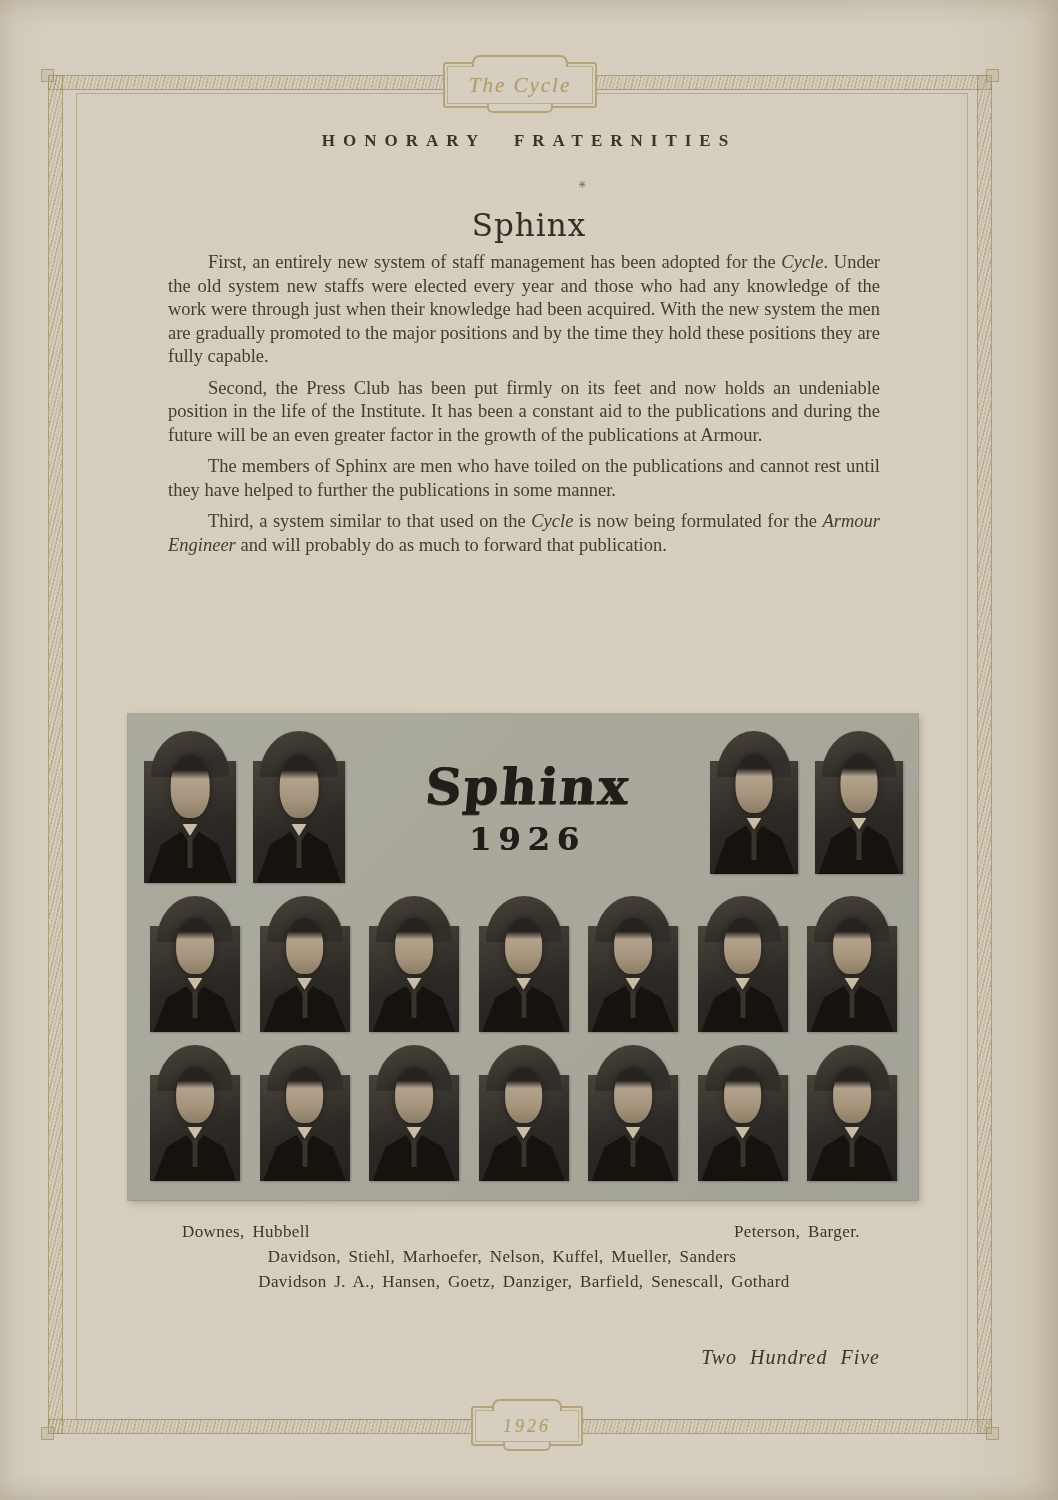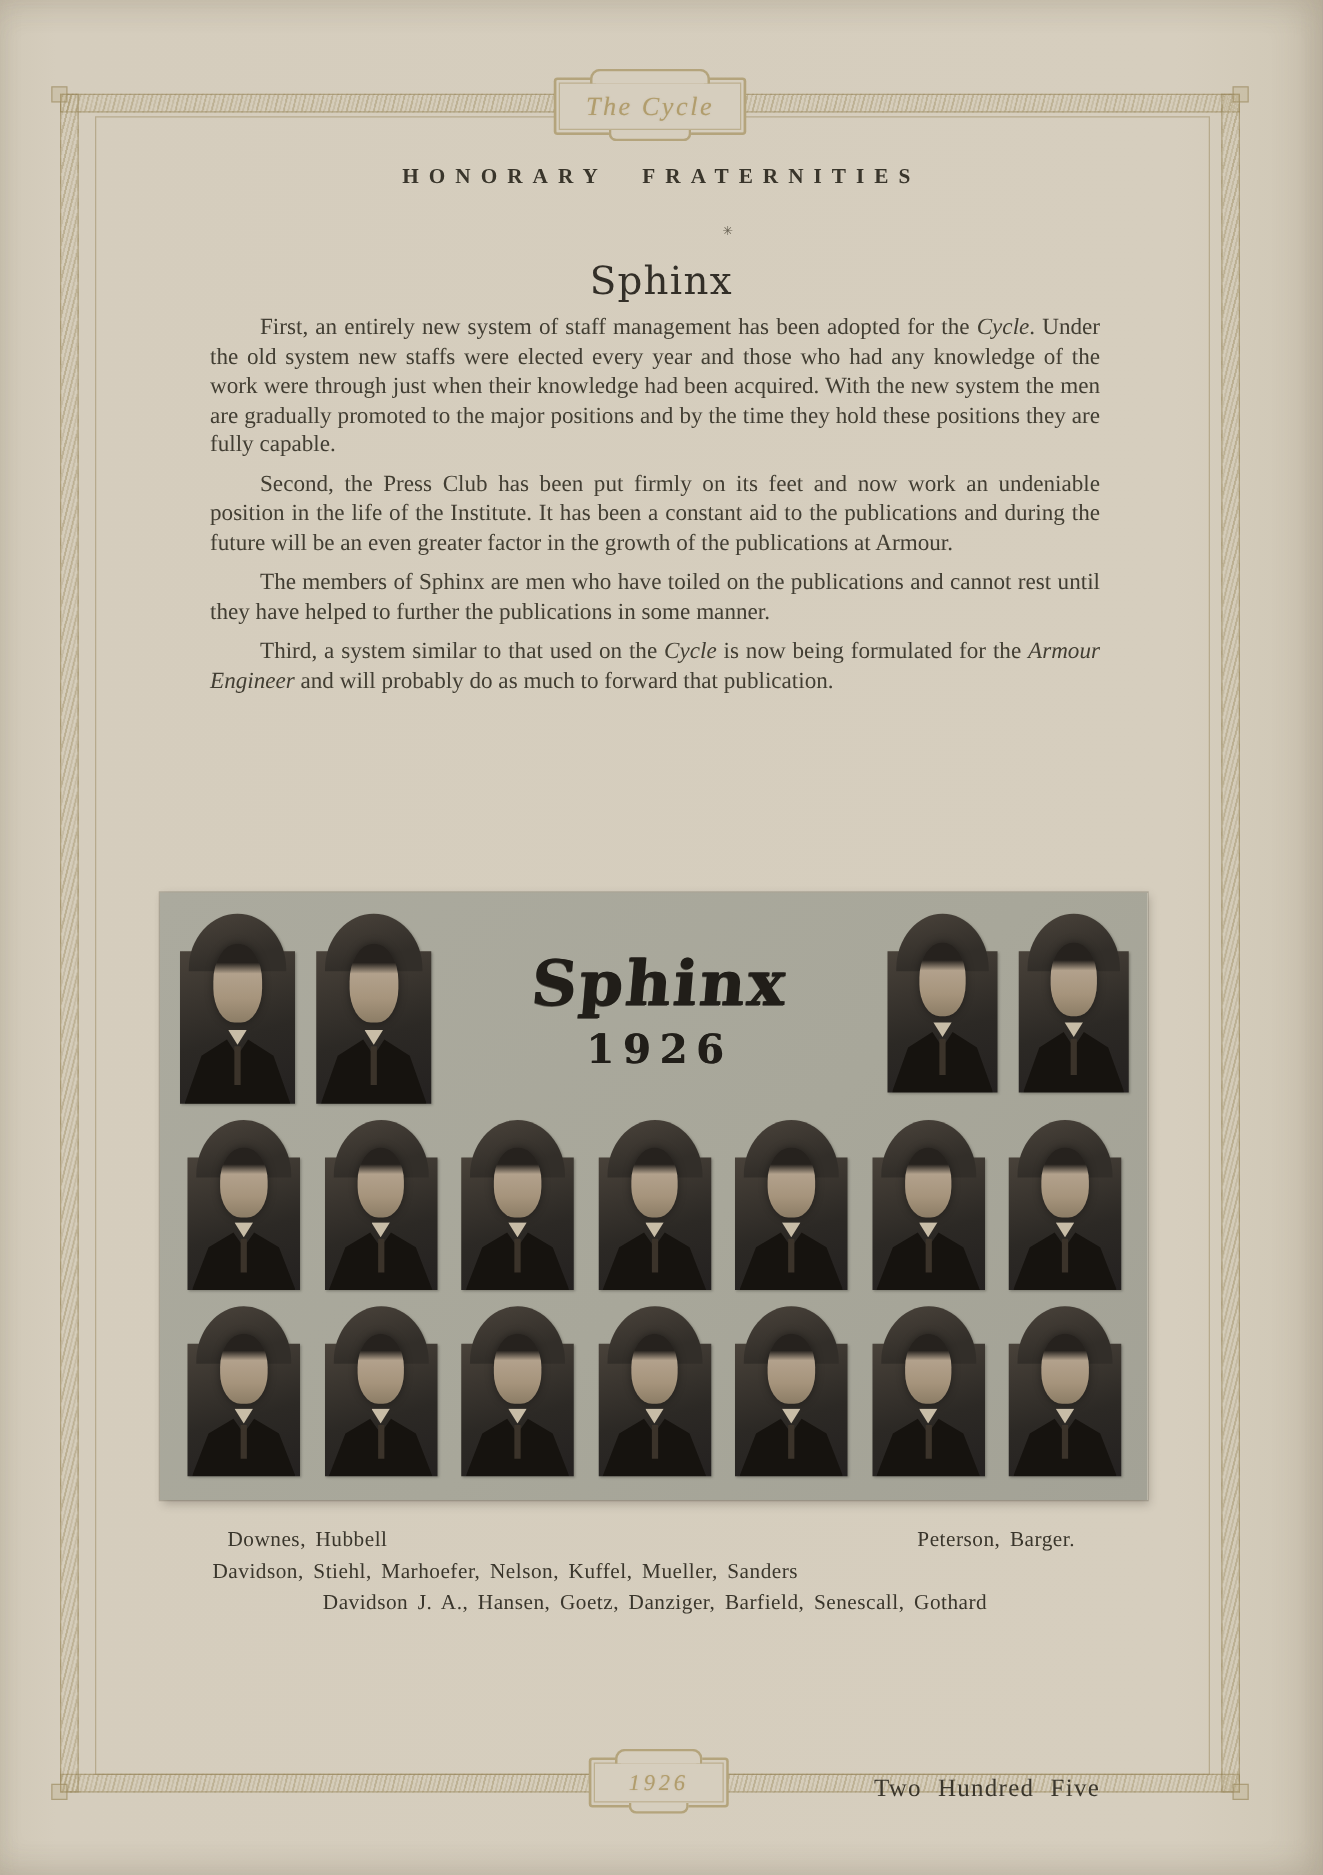--- a/index.html
+++ b/index.html
@@ -83,23 +83,23 @@
   .p-suit{position:absolute;bottom:0;left:4%;right:4%;height:36%;background:#16130f;
     clip-path:polygon(0 100%,16% 30%,40% 6%,50% 30%,60% 6%,84% 30%,100% 100%);}
   .p-tie{position:absolute;bottom:10%;left:50%;transform:translateX(-50%);
     width:5px;height:20%;background:#3b332a;}
   .p-collar{position:absolute;bottom:31%;left:50%;transform:translateX(-50%);
     width:15px;height:12px;background:#c8bda7;clip-path:polygon(0 0,50% 100%,100% 0);}
   
   .caption{position:absolute;left:170px;top:1222px;width:716px;font-size:17px;
     color:#3a362c;letter-spacing:.4px;word-spacing:3px;}
   .cap-line1{display:flex;justify-content:space-between;padding:0 26px 0 12px;}
-  .cap-line2{margin-top:5px;padding-right:52px;}
+  .cap-line2{text-align:center;margin-top:5px;padding-right:52px;}
   .cap-line3{text-align:center;margin-top:5px;padding-right:8px;}
-  .folio{position:absolute;right:178px;top:1420px;font-size:20px;
+  .folio{position:absolute;right:178px;top:1346px;font-style:italic;font-size:20px;
     color:#3a362c;letter-spacing:1px;word-spacing:7px;}
 </style>
 </head>
 <body>
 
 <div class="page">
 
   <div class="band band-top"></div>
   <div class="band band-bottom"></div>
   <div class="band band-left"></div>
@@ -116,21 +116,21 @@
   <div class="cartouche cartouche-bottom">
     <span class="banner-script">1926</span>
   </div>
 
   <div class="section-title">HONORARY FRATERNITIES</div>
   <div class="ornament">✳</div>
   <div class="article-title">Sphinx</div>
 
   <div class="paragraphs" id="paragraphs">
       <p><span>First, an entirely new system of staff management has been adopted for the </span><em>Cycle</em><span>.  Under the old system new staffs were elected every year and those who had any knowledge of the work were through just when their knowledge had been acquired.  With the new system the men are gradually promoted to the major positions and by the time they hold these positions they are fully capable.</span></p>
-      <p><span>Second, the Press Club has been put firmly on its feet and now work an undeniable position in the life of the Institute.  It has been a constant aid to the publications and during the future will be an even greater factor in the growth of the publications at Armour.</span></p>
+      <p><span>Second, the Press Club has been put firmly on its feet and now holds an undeniable position in the life of the Institute.  It has been a constant aid to the publications and during the future will be an even greater factor in the growth of the publications at Armour.</span></p>
       <p><span>The members of Sphinx are men who have toiled on the publications and cannot rest until they have helped to further the publications in some manner.</span></p>
       <p><span>Third, a system similar to that used on the </span><em>Cycle</em><span> is now being formulated for the </span><em>Armour Engineer</em><span> and will probably do as much to forward that publication.</span></p>
     </div>
 
   <div class="collage">
     <div class="c-row1">
       <div class="pair" id="row1-left">
           <div class="portrait lg">
             <div class="p-body"></div>
             <div class="p-arch"></div>

